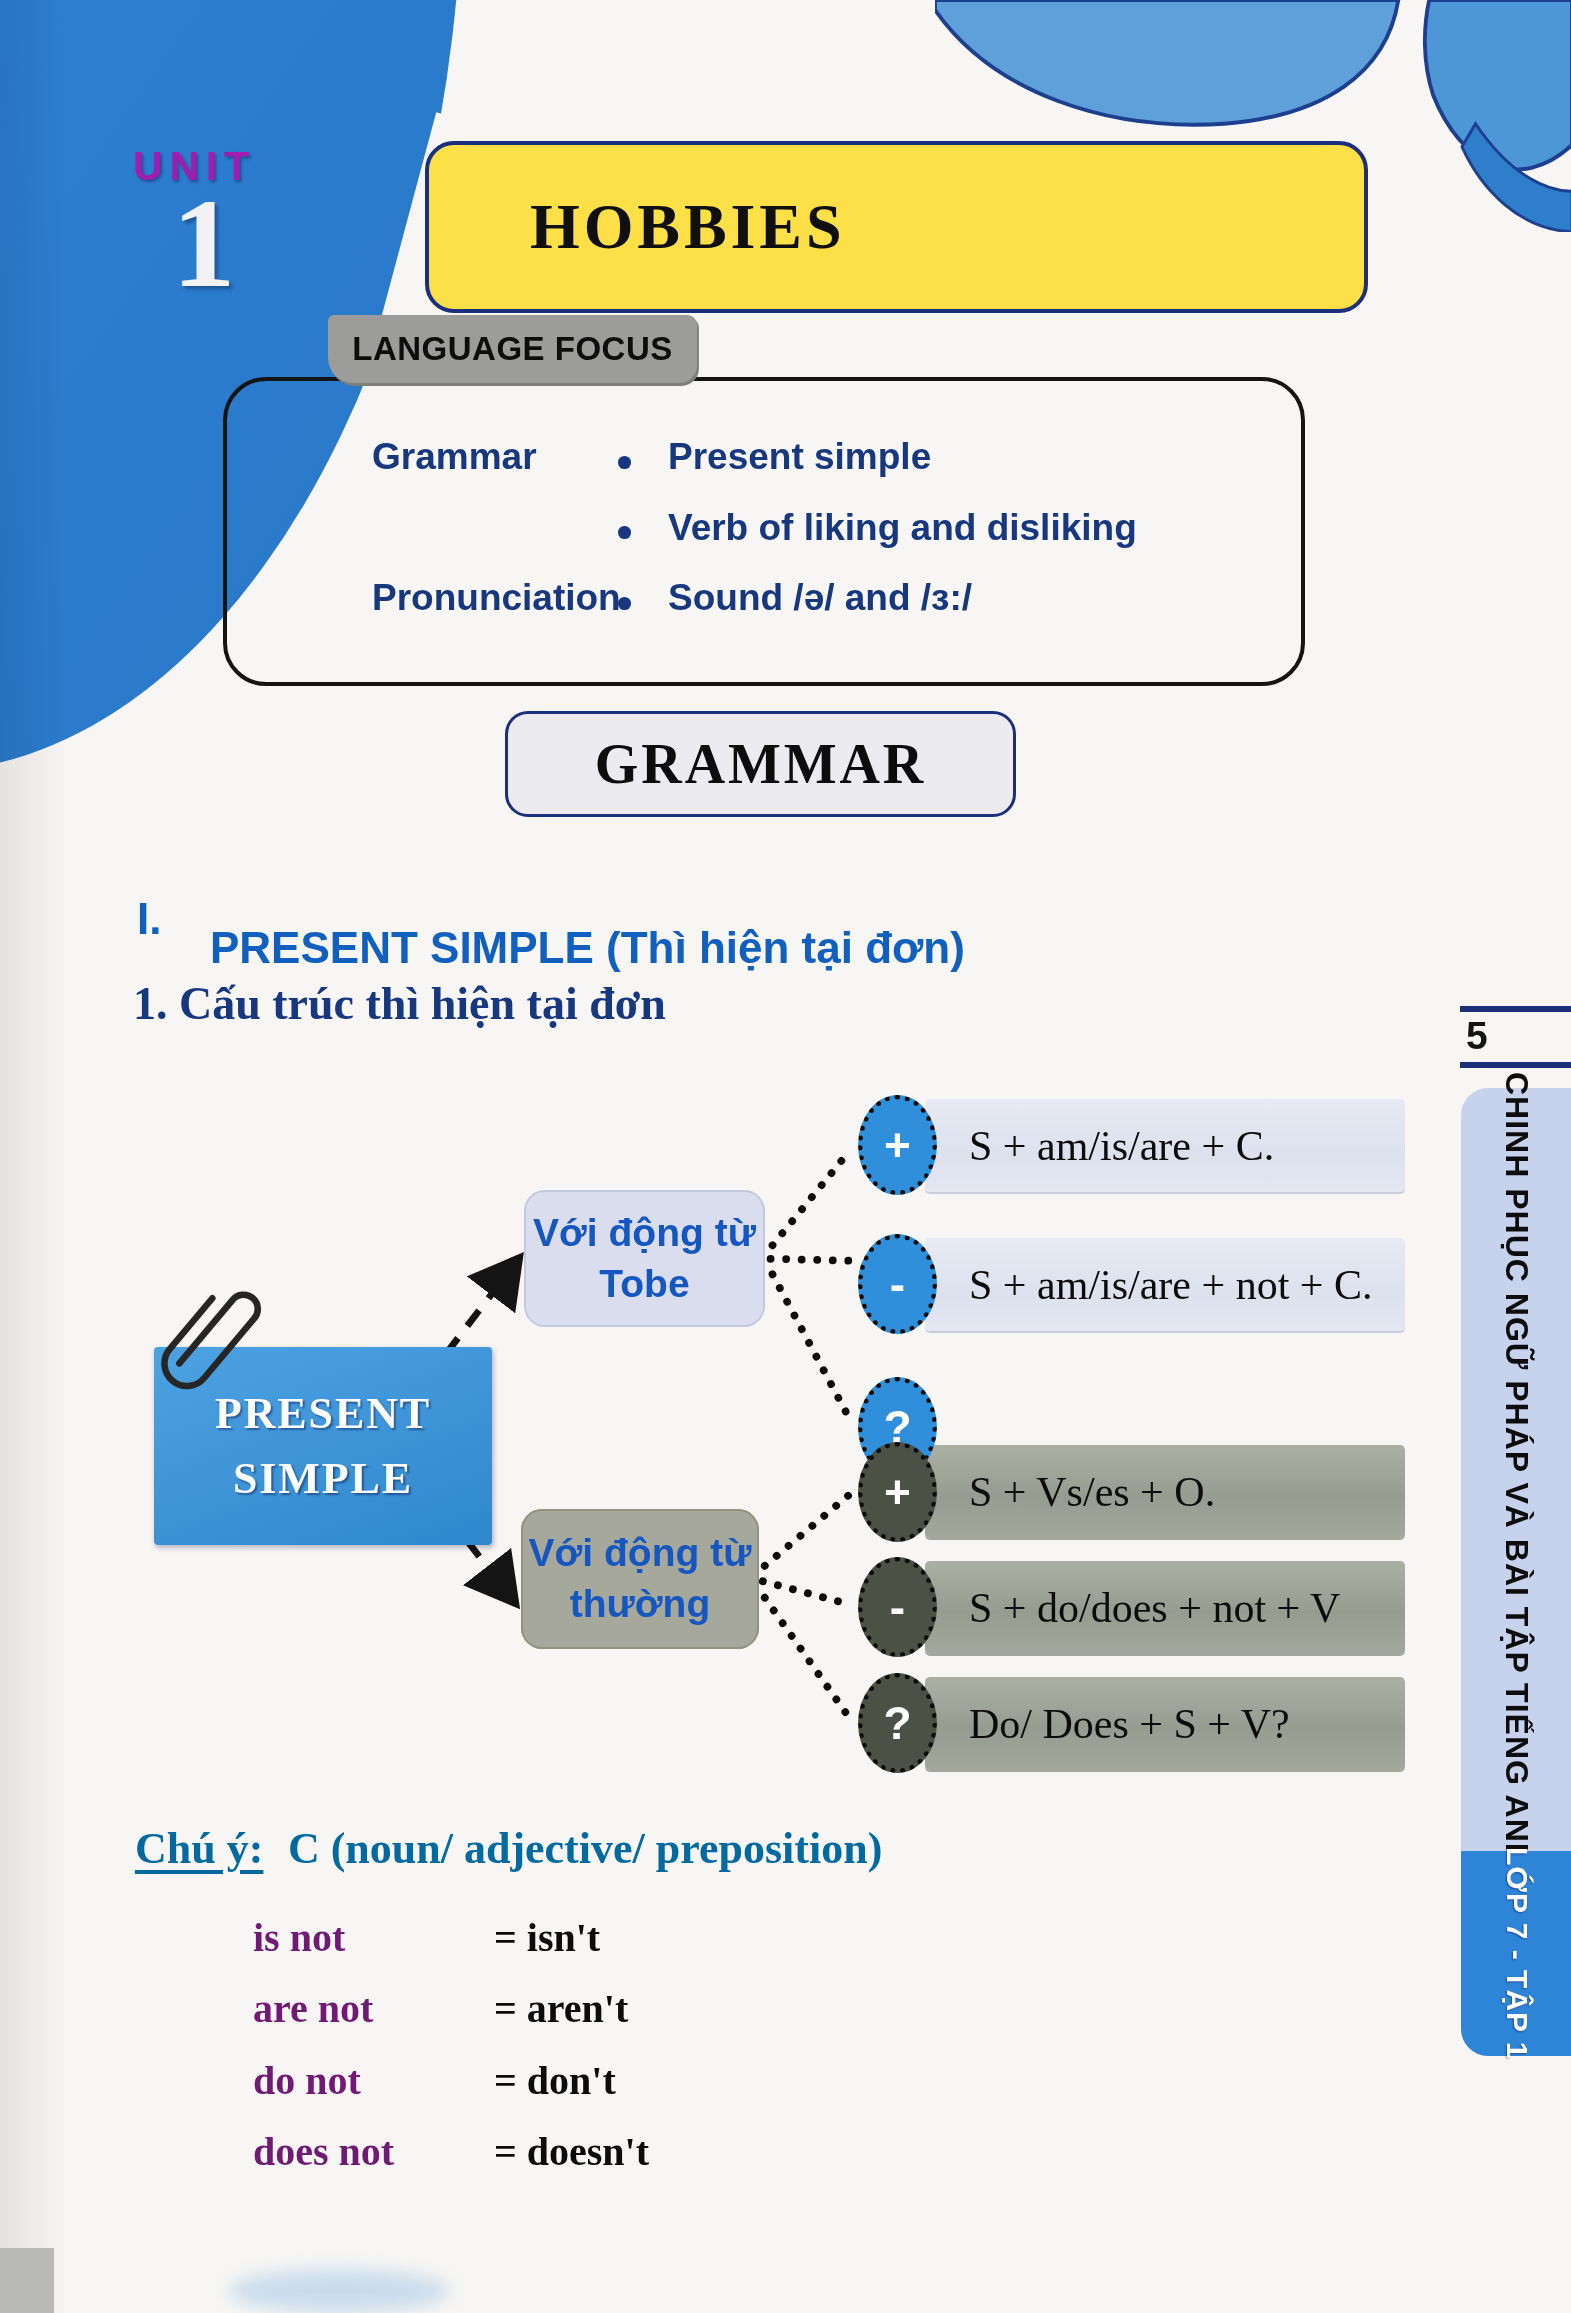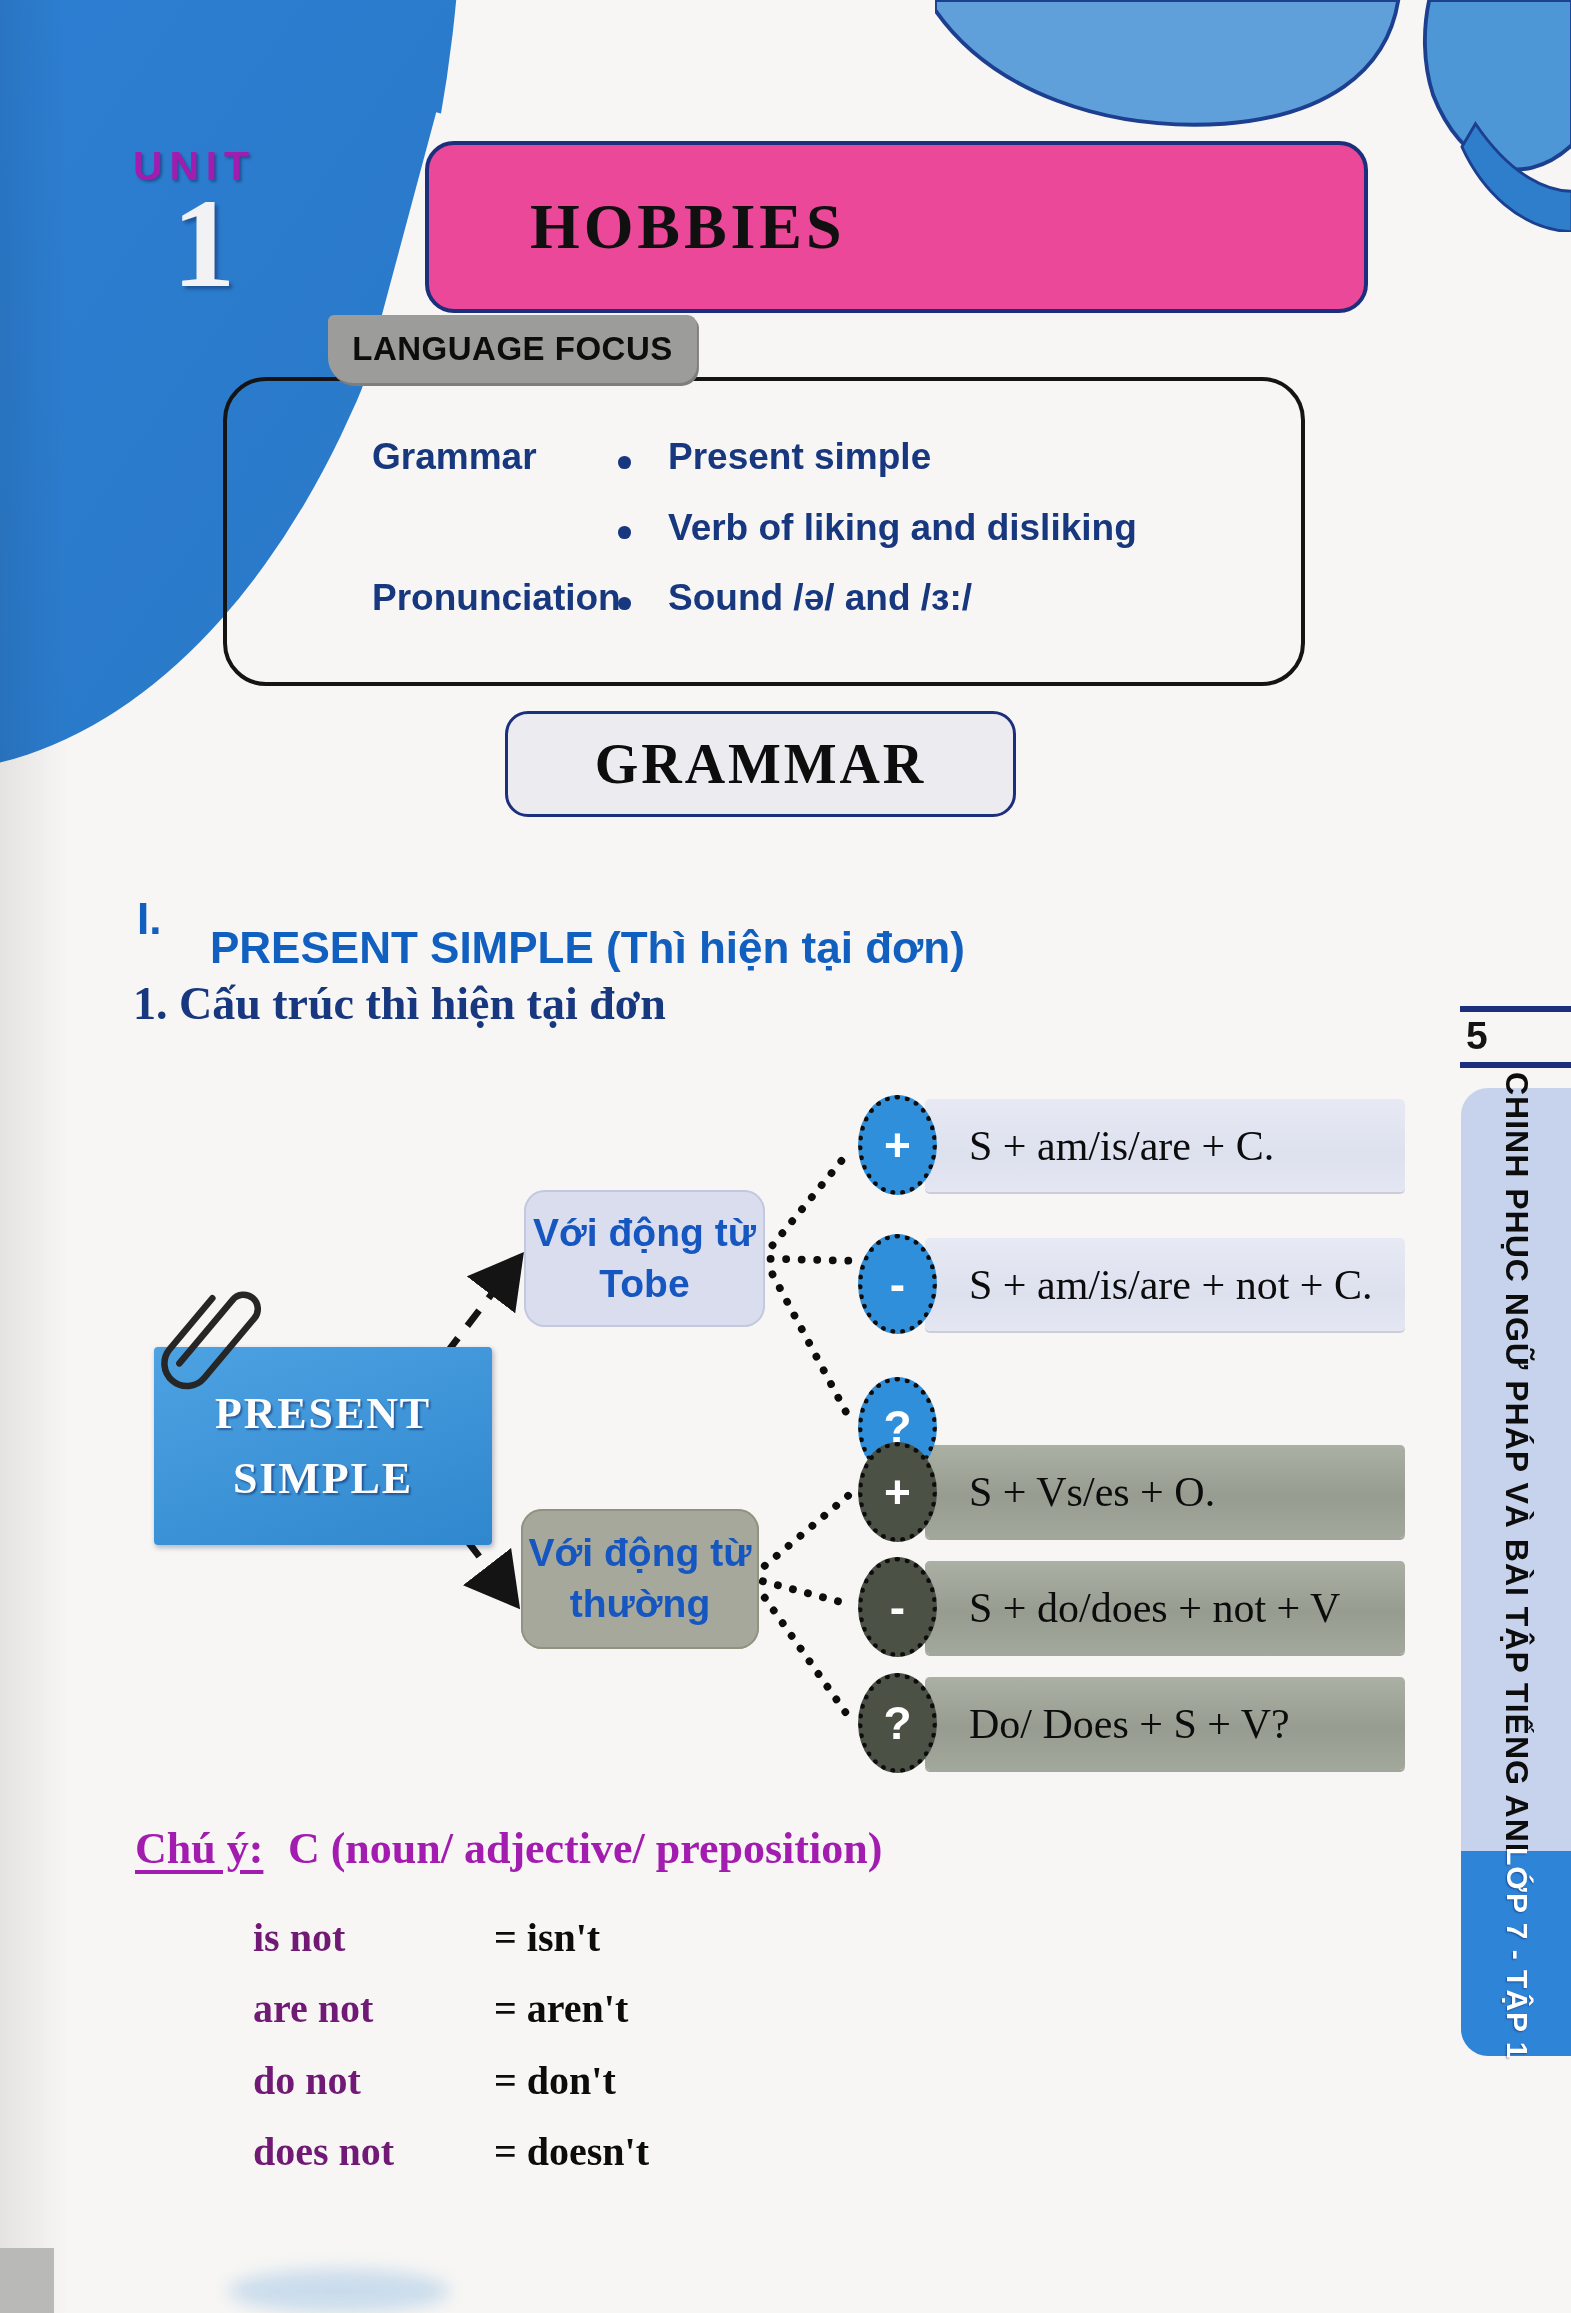--- a/index.html
+++ b/index.html
@@ -21,21 +21,21 @@
     transform:rotate(15deg);transform-origin:top center;z-index:2;
   }
   #unit-label{left:133px;top:143px;color:#a21caf;font-size:41px;font-weight:700;
     letter-spacing:6.8px;z-index:3;text-shadow:1.9px 1.9px 2.9px rgba(0,0,40,.35);}
   #unit-number{left:172px;top:180px;color:#f2f2f4;font-family:"Liberation Serif",serif;
     font-size:127px;font-weight:700;line-height:1;z-index:3;text-shadow:2.9px 2.9px 3.9px rgba(0,0,40,.35);}
   #swoosh{right:0;top:0;width:637px;height:232px;z-index:1;}
 
   
   #hobbies-box{
-    left:425px;top:141px;width:935px;height:164px;background:#ec4899;
+    left:425px;top:141px;width:935px;height:164px;background:#fde047;
     border:4.8px solid #1c2f7d;border-radius:29px;z-index:4;
     display:flex;align-items:center;
   }
   #hobbies-title{margin-left:101px;font-family:"Liberation Serif",serif;
     font-size:64px;font-weight:700;letter-spacing:3.9px;color:#101010;}
   #focus-tab{
     left:328px;top:315px;width:369px;height:68px;background:#9c9c9a;
     border-radius:5.8px 9.7px 17.4px 25px;z-index:5;
     display:flex;align-items:center;justify-content:center;
     font-size:33px;font-weight:800;color:#0d0d0d;letter-spacing:0.5px;
@@ -94,21 +94,21 @@
   .badge{z-index:5;left:858px;width:79px;height:100px;border-radius:50%;
     border:5.8px dotted #0d0d0d;display:flex;align-items:center;justify-content:center;
     color:#fff;font-size:46px;font-weight:800;box-sizing:border-box;}
   .badge.blue{background:#2f8fdb;}
   .badge.olive{background:#4c5145;}
 
   #connectors{left:0;top:0;width:1572px;height:2313px;z-index:2;pointer-events:none;}
 
   
   #note-line{left:135px;top:1823px;z-index:3;font-family:"Liberation Serif",serif;
-    font-size:44px;font-weight:700;color:#a21caf;}
+    font-size:44px;font-weight:700;color:#0369a1;}
   #note-label{text-decoration:underline;text-underline-offset:6.8px;margin-right:13.5px;}
   .con-term{left:253px;z-index:3;font-family:"Liberation Serif",serif;
     font-size:40px;font-weight:700;color:#701a75;}
   .con-val{left:494px;z-index:3;font-family:"Liberation Serif",serif;
     font-size:40px;font-weight:700;color:#0c0c0c;}
 
   
   .pn-line{left:1460px;width:112px;height:5.8px;background:#1c2f7d;z-index:3;}
   #page-number{left:1466px;top:1014px;font-size:39px;font-weight:700;color:#141414;z-index:3;}
   #banner-series{

